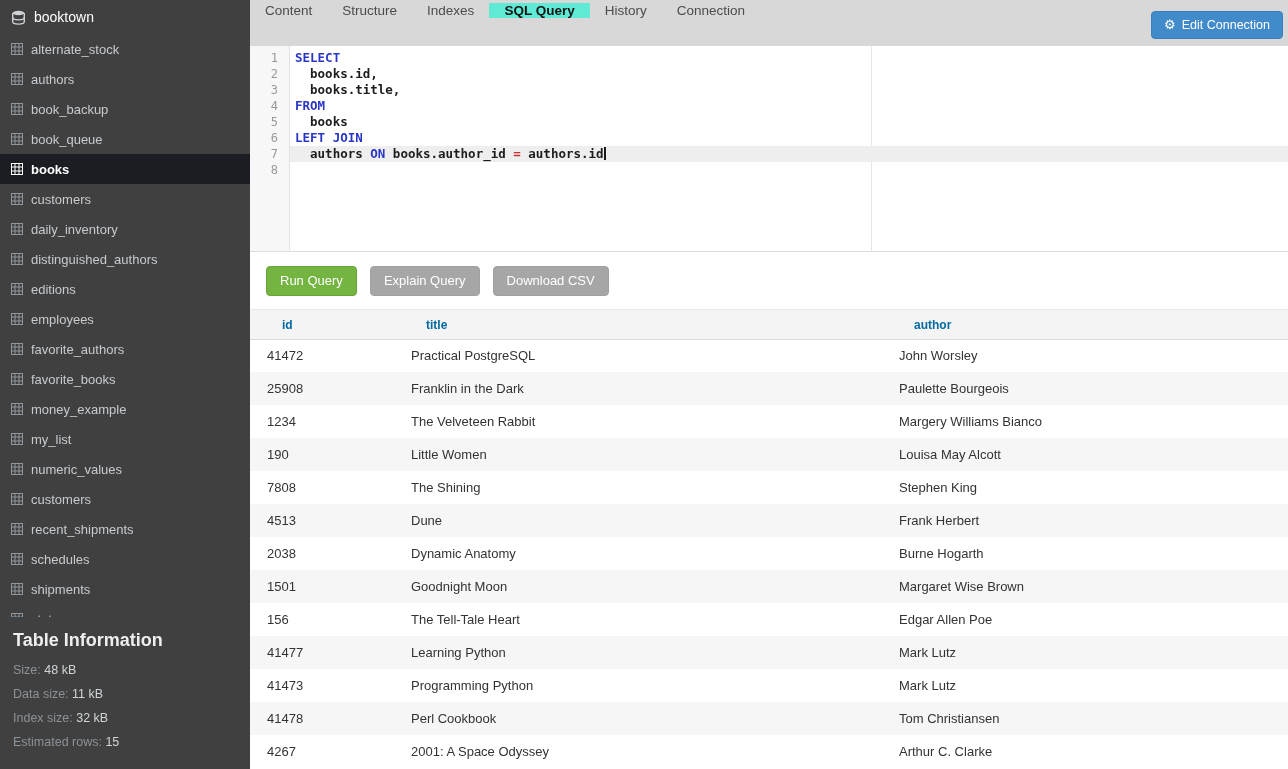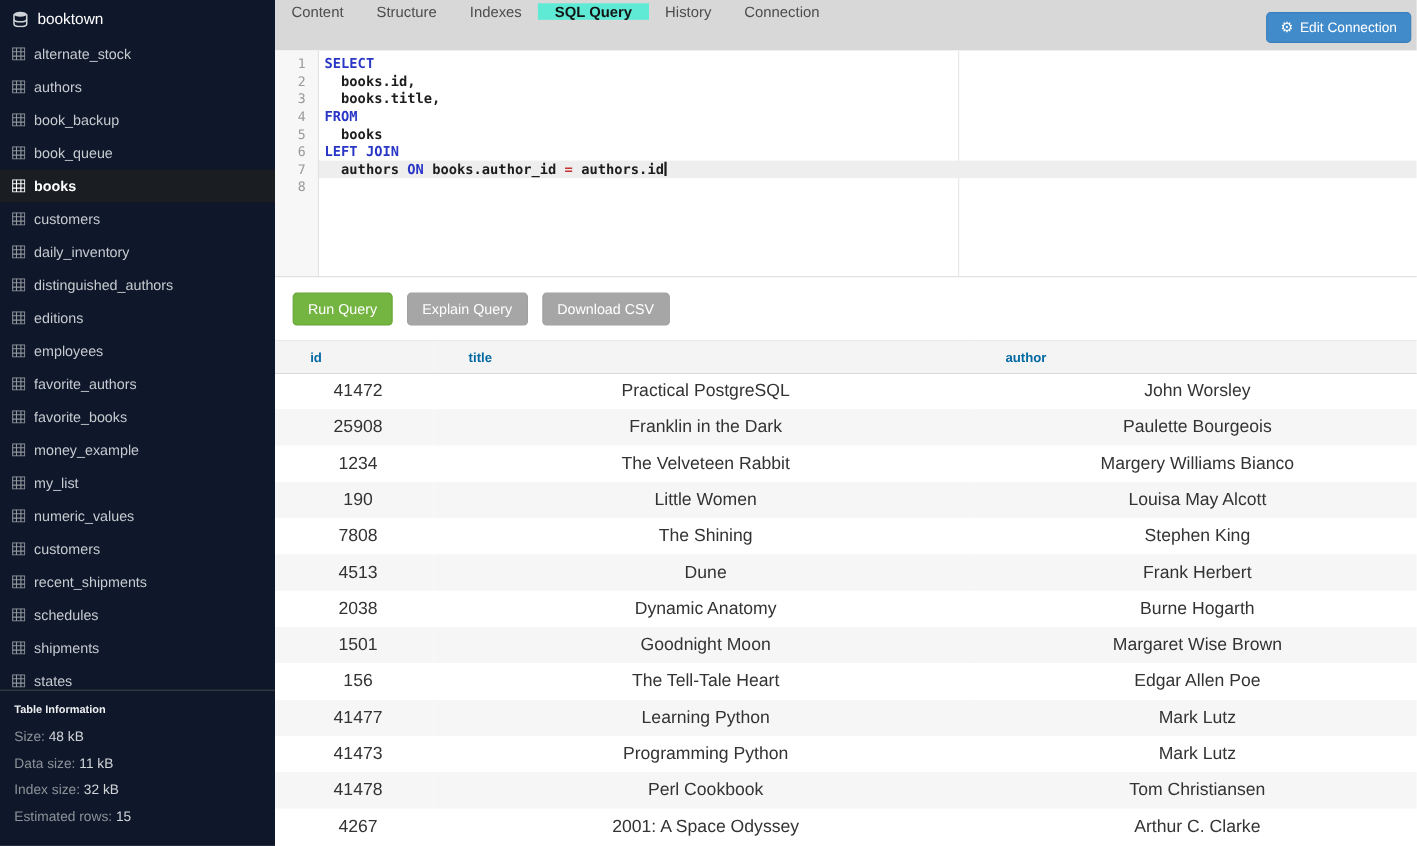--- a/index.html
+++ b/index.html
@@ -8,21 +8,21 @@
     width:1288px; height:769px; overflow:hidden;
     display:flex;
     font-family:"Liberation Sans", sans-serif;
     background:#fff;
     -webkit-font-smoothing:antialiased;
   }
 
   
   .sidebar {
     width:250px; min-width:250px; height:769px;
-    background:#0f172a; color:#c6cbd0;
+    background:#404040; color:#c6cbd0;
     display:flex; flex-direction:column;
   }
   .db-header {
     height:34px; display:flex; align-items:center; gap:8px;
     padding:0 11px; color:#fff; font-size:14px; flex:none;
   }
   .db-icon { color:#cfd3d7; display:flex; align-items:center; }
   .table-list { flex:1; overflow:hidden; }
   .table-item {
     height:30px; display:flex; align-items:center; gap:8px;
@@ -30,21 +30,21 @@
     white-space:nowrap;
   }
   .table-item.selected { background:#1a1d21; color:#fff; font-weight:bold; }
   .tbl-icon { color:#8f969c; display:flex; align-items:center; flex:none; }
   .table-item.selected .tbl-icon { color:#fff; }
 
   .table-info {
     flex:none; border-top:1px solid #3b4248;
     padding:9px 13px 10px;
   }
-  .table-info-title { font-size:10px; font-weight:bold; color:#eceeef; margin:3px 0 12px; }
+  .table-info-title { font-size:18px; font-weight:bold; color:#eceeef; margin:3px 0 12px; }
   .info-row { margin:0 0 10px; font-size:12.5px; color:#8b9298; }
   .info-value { color:#d0d4d7; }
 
   
   .main { flex:1; display:flex; flex-direction:column; height:769px; min-width:0; }
 
   .tabbar {
     height:46px; flex:none; background:#d8d8d8;
     display:flex; align-items:stretch; padding-top:3px;
   }
@@ -95,22 +95,22 @@
 
   
   .results { flex:1; overflow:hidden; background:#fff; }
   .results table { width:100%; border-collapse:collapse; table-layout:fixed; }
   .results thead th {
     background:#f4f4f5; border-bottom:1px solid #dcdcdc; border-top:1px solid #e9e9e9;
     font-size:12px; color:#0369a1; font-weight:bold; text-align:left;
     padding:8px 10px 7px 32px; white-space:nowrap;
   }
   .results tbody td {
-    font-size:16px; color:#333; padding:0 10px 0 17px; height:33px;
-    white-space:nowrap; overflow:hidden;text-align:center;
+    font-size:13px; color:#333; padding:0 10px 0 17px; height:33px;
+    white-space:nowrap; overflow:hidden;
   }
   .results tbody tr:nth-child(even) { background:#f6f6f7; }
 </style>
 </head>
 <body>
 
 <aside class="sidebar">
   <div class="db-header">
     <span class="db-icon">
       <svg width="15" height="15" viewBox="0 0 14 14">

